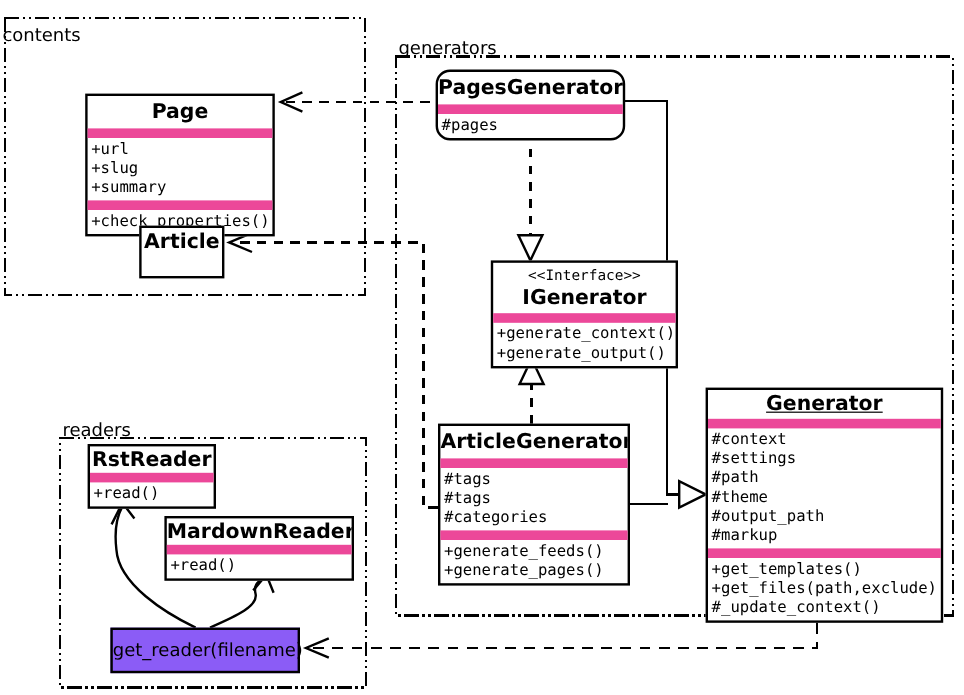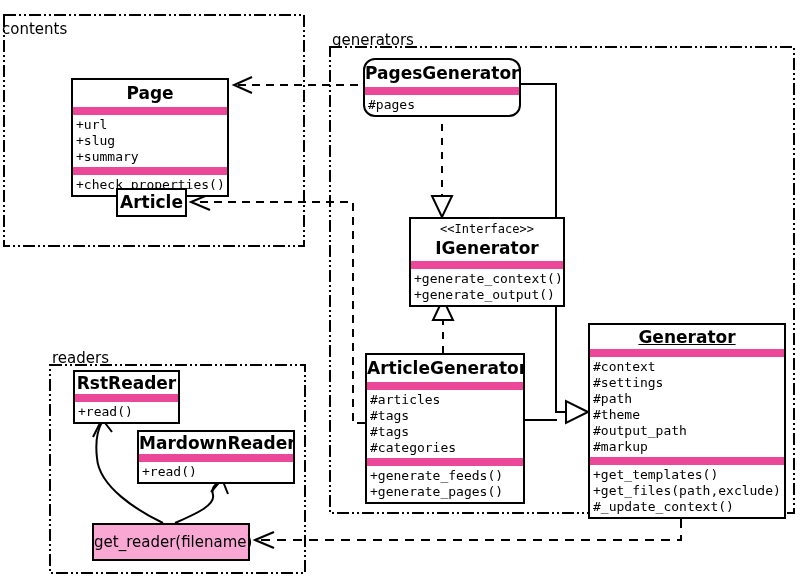--- a/index.html
+++ b/index.html
@@ -14,21 +14,21 @@
           white-space:nowrap;overflow:hidden;}
   .cls .t.md{height:24px;line-height:24px;text-decoration:underline;}
   .cls .t.sm{height:22px;line-height:22px;}
   .cls .sec{border-top:8px solid #ec4899;padding:2px 3px;}
   .ln{font:13px "DejaVu Sans Mono",monospace;height:16px;line-height:16px;white-space:pre;}
 
   .iface-head{text-align:center;padding:2px 0;}
   .stereo{font:12px "DejaVu Sans Mono",monospace;height:16px;line-height:16px;}
   .iface-name{font:bold 17px "DejaVu Sans",sans-serif;height:22px;line-height:22px;}
 
-  .plainbox{position:absolute;background:#f9a8d4;border:2px solid #000;box-sizing:border-box;
+  .plainbox{position:absolute;background:#8b5cf6;border:2px solid #000;box-sizing:border-box;
             text-align:center;font:15px "DejaVu Sans",sans-serif;}
 </style>
 </head>
 <body>
 
 <div id="canvas">
 
   <svg id="wires" viewBox="0 0 803 579" xmlns="http://www.w3.org/2000/svg" fill="none" stroke="#000" stroke-width="2">
 
     
@@ -84,21 +84,21 @@
     <div class="sec">
       <div class="ln">+url</div>
       <div class="ln">+slug</div>
       <div class="ln">+summary</div>
     </div>
     <div class="sec">
       <div class="ln">+check_properties()</div>
     </div>
   </div>
 
-  <div class="cls" style="left:116px;top:188px;width:71px;height:29px;">
+  <div class="cls" style="left:116px;top:188px;width:71px;height:44px;">
     <div class="t" style="height:25px;line-height:25px;">Article</div>
   </div>
 
   <div class="cls" style="left:363px;top:58px;width:158px;border-radius:12px;">
     <div class="t">PagesGenerator</div>
     <div class="sec">
       <div class="ln">#pages</div>
     </div>
   </div>
 
@@ -109,21 +109,20 @@
     </div>
     <div class="sec">
       <div class="ln">+generate_context()</div>
       <div class="ln">+generate_output()</div>
     </div>
   </div>
 
   <div class="cls" style="left:365px;top:353px;width:160px;">
     <div class="t">ArticleGenerator</div>
     <div class="sec">
-      <div class="ln">#articles</div>
       <div class="ln">#tags</div>
       <div class="ln">#tags</div>
       <div class="ln">#categories</div>
     </div>
     <div class="sec">
       <div class="ln">+generate_feeds()</div>
       <div class="ln">+generate_pages()</div>
     </div>
   </div>
 

